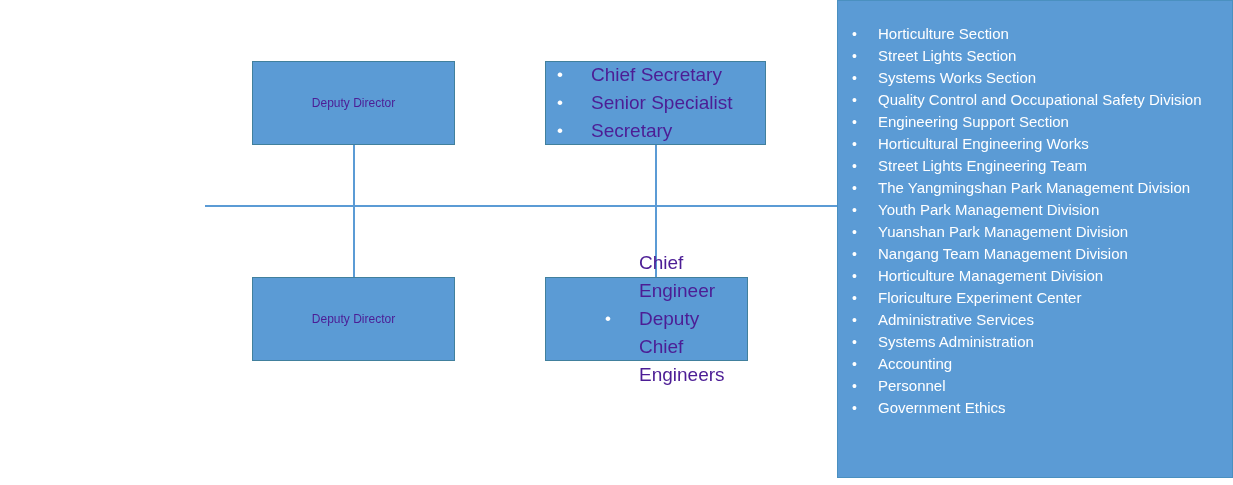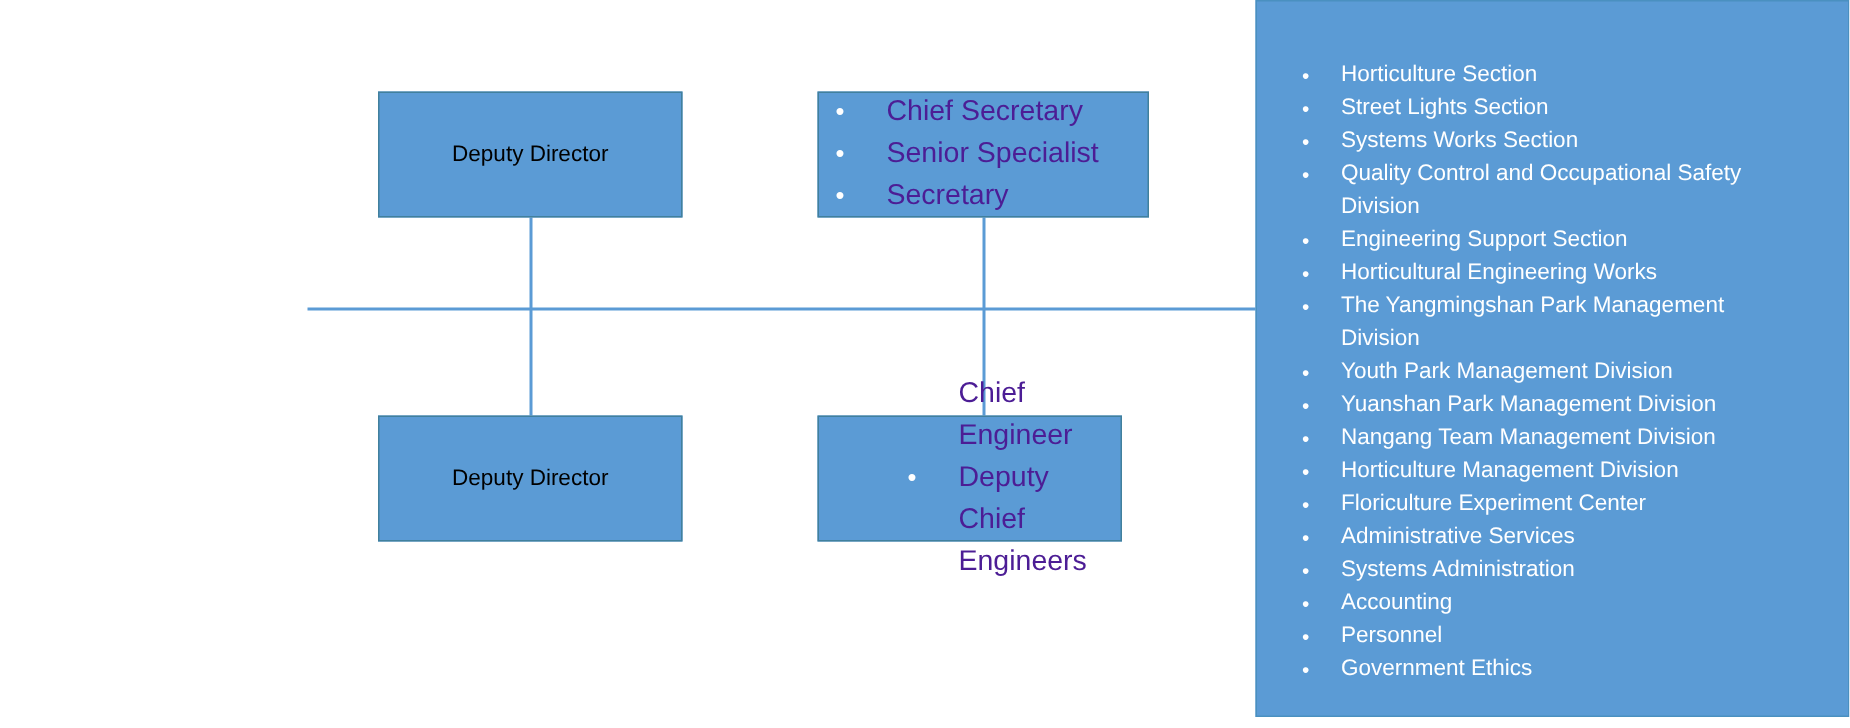--- a/index.html
+++ b/index.html
@@ -32,23 +32,23 @@
     border: 1px solid #41809D;
     color: #ffffff;
     display: flex;
     align-items: center;
   }
   .node.centered {
     justify-content: center;
     text-align: center;
   }
   .node-label {
-    font-size: 15px;
+    font-size: 12px;
     line-height: 1.2;
-    color: #000000;
+    color: #4c1d95;
     font-weight: 400;
   }
 
   
   .node-list {
     list-style: none;
     margin: 0;
     padding: 0;
     width: 100%;
   }
@@ -76,21 +76,21 @@
     top: 0;
     width: 396px;
     height: 478px;
     background: #5B9BD5;
     border: 1px solid #4A90C0;
     box-sizing: border-box;
     padding: 22px 10px 6px 0;
   }
   .panel-list {
     list-style: none;
-    margin: 16px;
+    margin: 0;
     padding: 0;
   }
   .panel-list li {
     position: relative;
     font-size: 15px;
     line-height: 22px;
     color: #ffffff;
     padding-left: 40px;
     padding-right: 8px;
   }
@@ -140,20 +140,21 @@
   </div>
 
   <div id="sections-panel">
     <ul class="panel-list">
       <li>Horticulture Section</li>
       <li>Street Lights Section</li>
       <li>Systems Works Section</li>
       <li>Quality Control and Occupational Safety Division</li>
       <li>Engineering Support Section</li>
       <li>Horticultural Engineering Works</li>
+      <li>Street Lights Engineering Team</li>
       <li>The Yangmingshan Park Management Division</li>
       <li>Youth Park Management Division</li>
       <li>Yuanshan Park Management Division</li>
       <li>Nangang Team Management Division</li>
       <li>Horticulture Management Division</li>
       <li>Floriculture Experiment Center</li>
       <li>Administrative Services</li>
       <li>Systems Administration</li>
       <li>Accounting</li>
       <li>Personnel</li>

